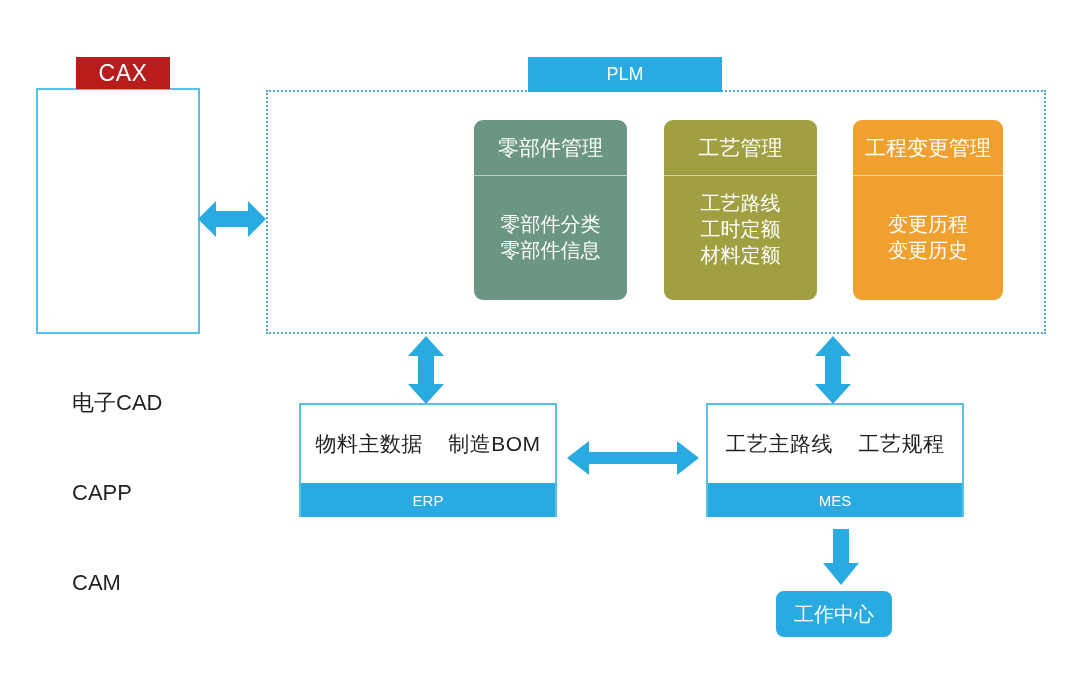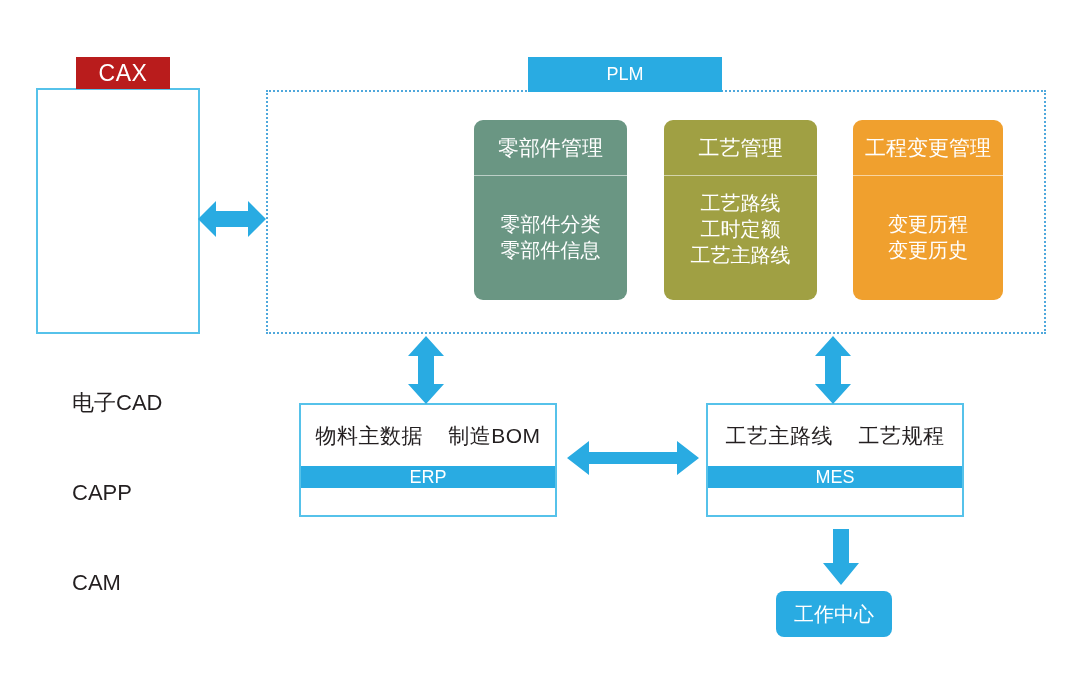--- a/index.html
+++ b/index.html
@@ -101,31 +101,31 @@
   
   .sys-box {
     position: absolute;
     border: 2px solid #56C2EA;
     box-sizing: border-box;
     background: #ffffff;
     z-index: 2;
   }
   .sys-top {
     display: flex; align-items: center; justify-content: center;
-    height: 61px;
+    height: 78px;
     font-size: 21px;
     color: #231f20;
     letter-spacing: 0.5px;
     white-space: pre;
   }
   .sys-foot {
-    height: 22px;
+    height: 34px;
     background: #29ABE2;
     color: #ffffff;
-    font-size: 18px;
+    font-size: 15px;
     display: flex; align-items: center; justify-content: center;
   }
   #erp-box { left: 299px; top: 403px; width: 258px; height: 114px; }
   #mes-box { left: 706px; top: 403px; width: 258px; height: 114px; }
 
   #wc-box {
     left: 776px; top: 591px; width: 116px; height: 46px;
     background: #29ABE2;
     color: #ffffff;
     border-radius: 8px;
@@ -162,21 +162,21 @@
       <div>零部件分类</div>
       <div>零部件信息</div>
     </div>
   </div>
 
   <div class="card" id="card-2">
     <div class="card-head">工艺管理</div>
     <div class="card-body">
       <div>工艺路线</div>
       <div>工时定额</div>
-      <div>工艺主路线</div>
+      <div>材料定额</div>
     </div>
   </div>
 
   <div class="card" id="card-3">
     <div class="card-head">工程变更管理</div>
     <div class="card-body">
       <div>变更历程</div>
       <div>变更历史</div>
     </div>
   </div>

